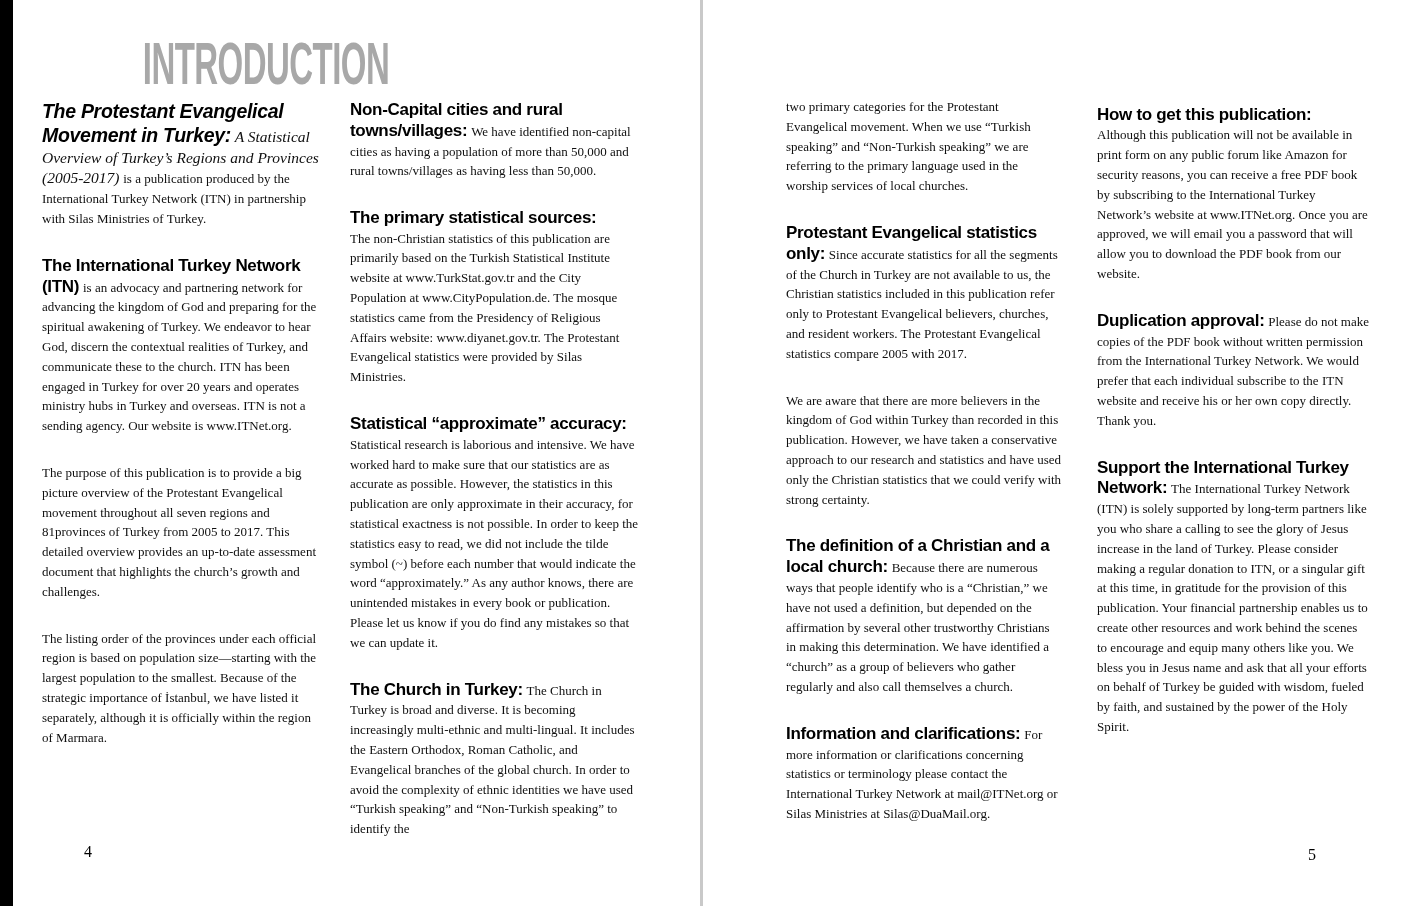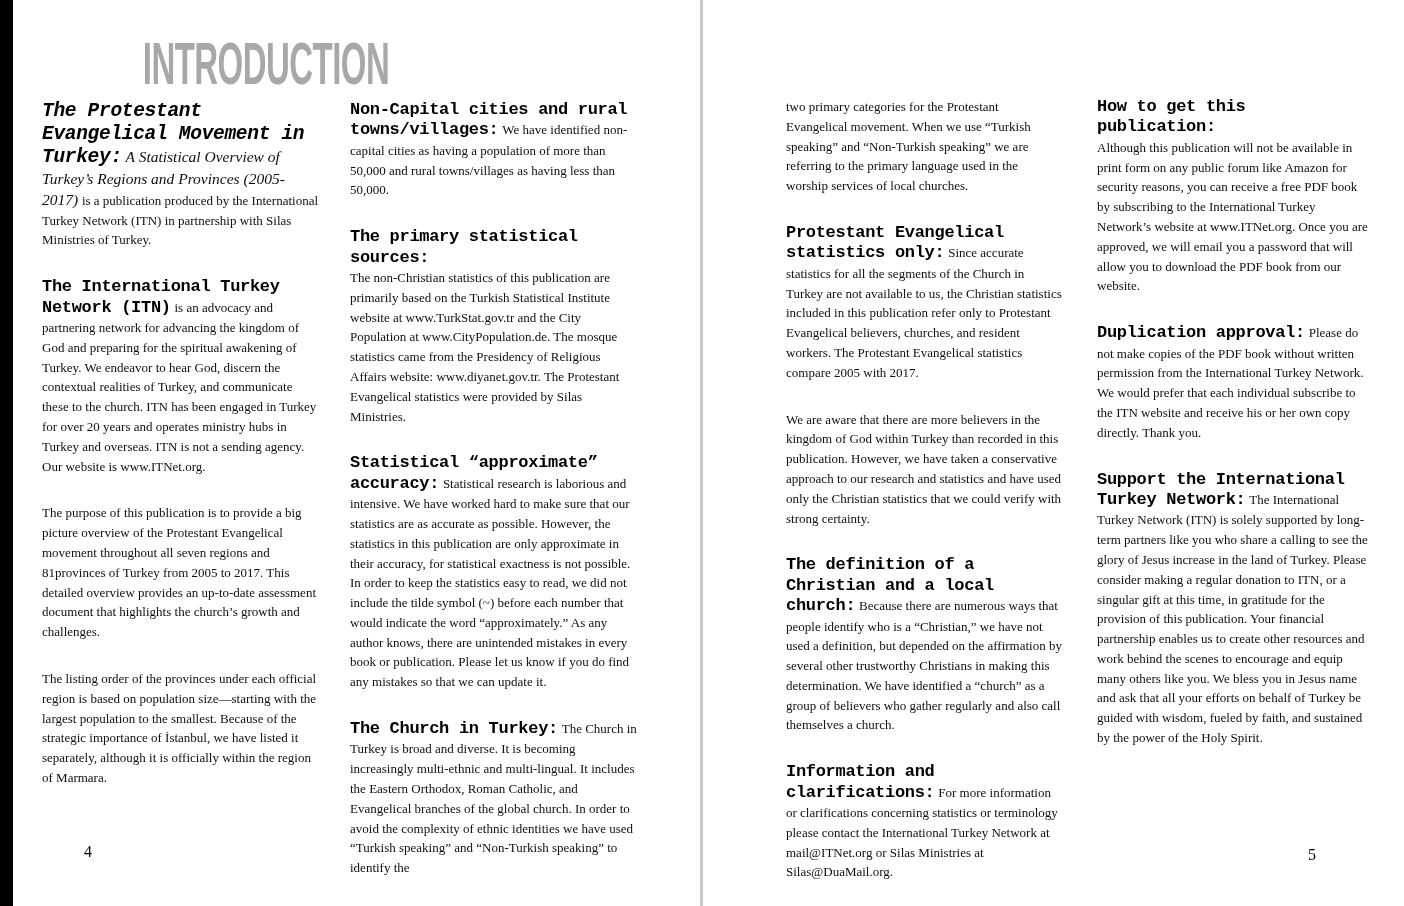--- a/index.html
+++ b/index.html
@@ -35,28 +35,28 @@
   .col { position: absolute; }
   .col-l1 { left: 42px;   top: 100px; width: 278px; }
   .col-l2 { left: 350px;  top: 100px; width: 289px; }
   .col-r1 { left: 786px;  top: 97px;  width: 276px; }
   .col-r2 { left: 1097px; top: 97px;  width: 272px; }
 
   .section { margin-bottom: 27px; }
   .section p { font-size: 15px; line-height: 1.32; }
 
   .h {
-    font-family: Liberation Mono, monospace;
+    font-family: Liberation Sans, sans-serif;
     font-weight: 700;
     font-size: 17px;
     letter-spacing: -0.3px;
     line-height: 1.2;
     color: #000000;
   }
-  .h.block { display: block; }
+  .h.block { display: block; margin-top: 8px; }
   .h.big-italic {
     font-style: italic;
     font-size: 19.5px;
     line-height: 1.18;
   }
   .lead-italic {
     font-style: italic;
     font-size: 15.5px;
   }
   .b { font-size: 13px; }

